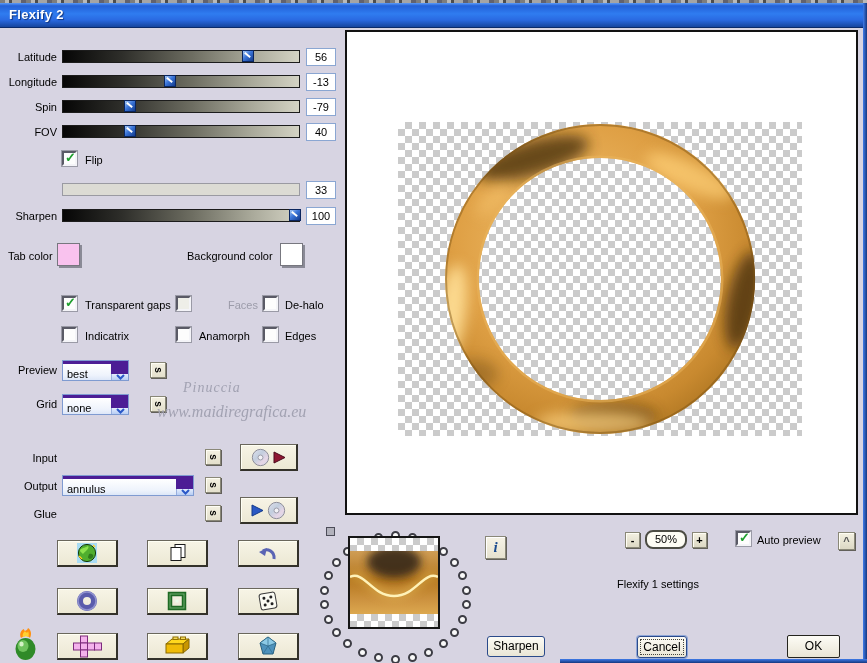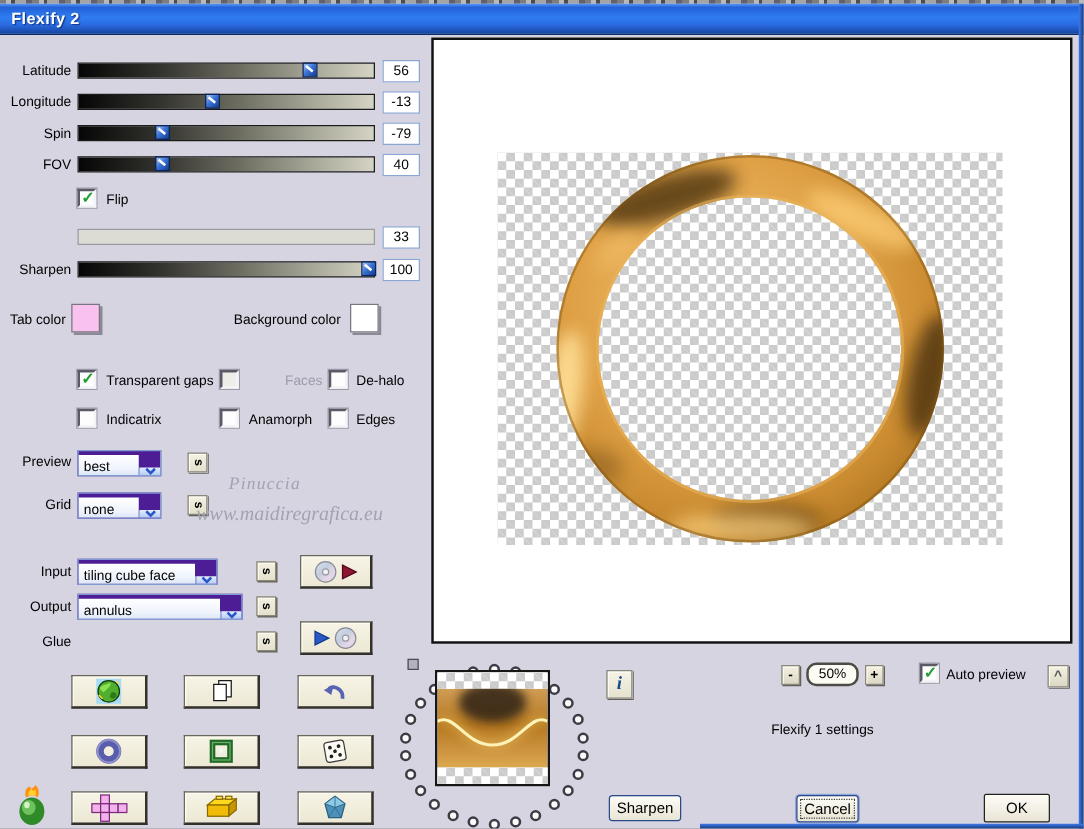--- a/index.html
+++ b/index.html
@@ -185,28 +185,20 @@
           <path d="M1,1 L4.5,4.5 L8,1" fill="none" stroke="#2a58c8" stroke-width="2"></path>
         </svg>
     </div>
   </div>
   <div class="sbtn" style="left:150px;top:396px"><span>s</span></div>
 
   <div class="abs" id="wm1">Pinuccia</div>
   <div class="abs" id="wm2">www.maidiregrafica.eu</div>
 
   <div class="lbl" style="left:0;top:452px">Input</div>
-  <div class="dd" style="left:62px;top:447px;width:112px">
-    <div class="dd-text">tiling cube face</div>
-    <div class="dd-btn">
-      <svg width="9" height="6" viewBox="0 0 9 6">
-          <path d="M1,1 L4.5,4.5 L8,1" fill="none" stroke="#2a58c8" stroke-width="2"></path>
-        </svg>
-    </div>
-  </div>
   <div class="sbtn" style="left:205px;top:449px"><span>s</span></div>
 
   <div class="lbl" style="left:0;top:480px">Output</div>
   <div class="dd" style="left:62px;top:475px;width:132px">
     <div class="dd-text">annulus</div>
     <div class="dd-btn">
       <svg width="9" height="6" viewBox="0 0 9 6">
           <path d="M1,1 L4.5,4.5 L8,1" fill="none" stroke="#2a58c8" stroke-width="2"></path>
         </svg>
     </div>

